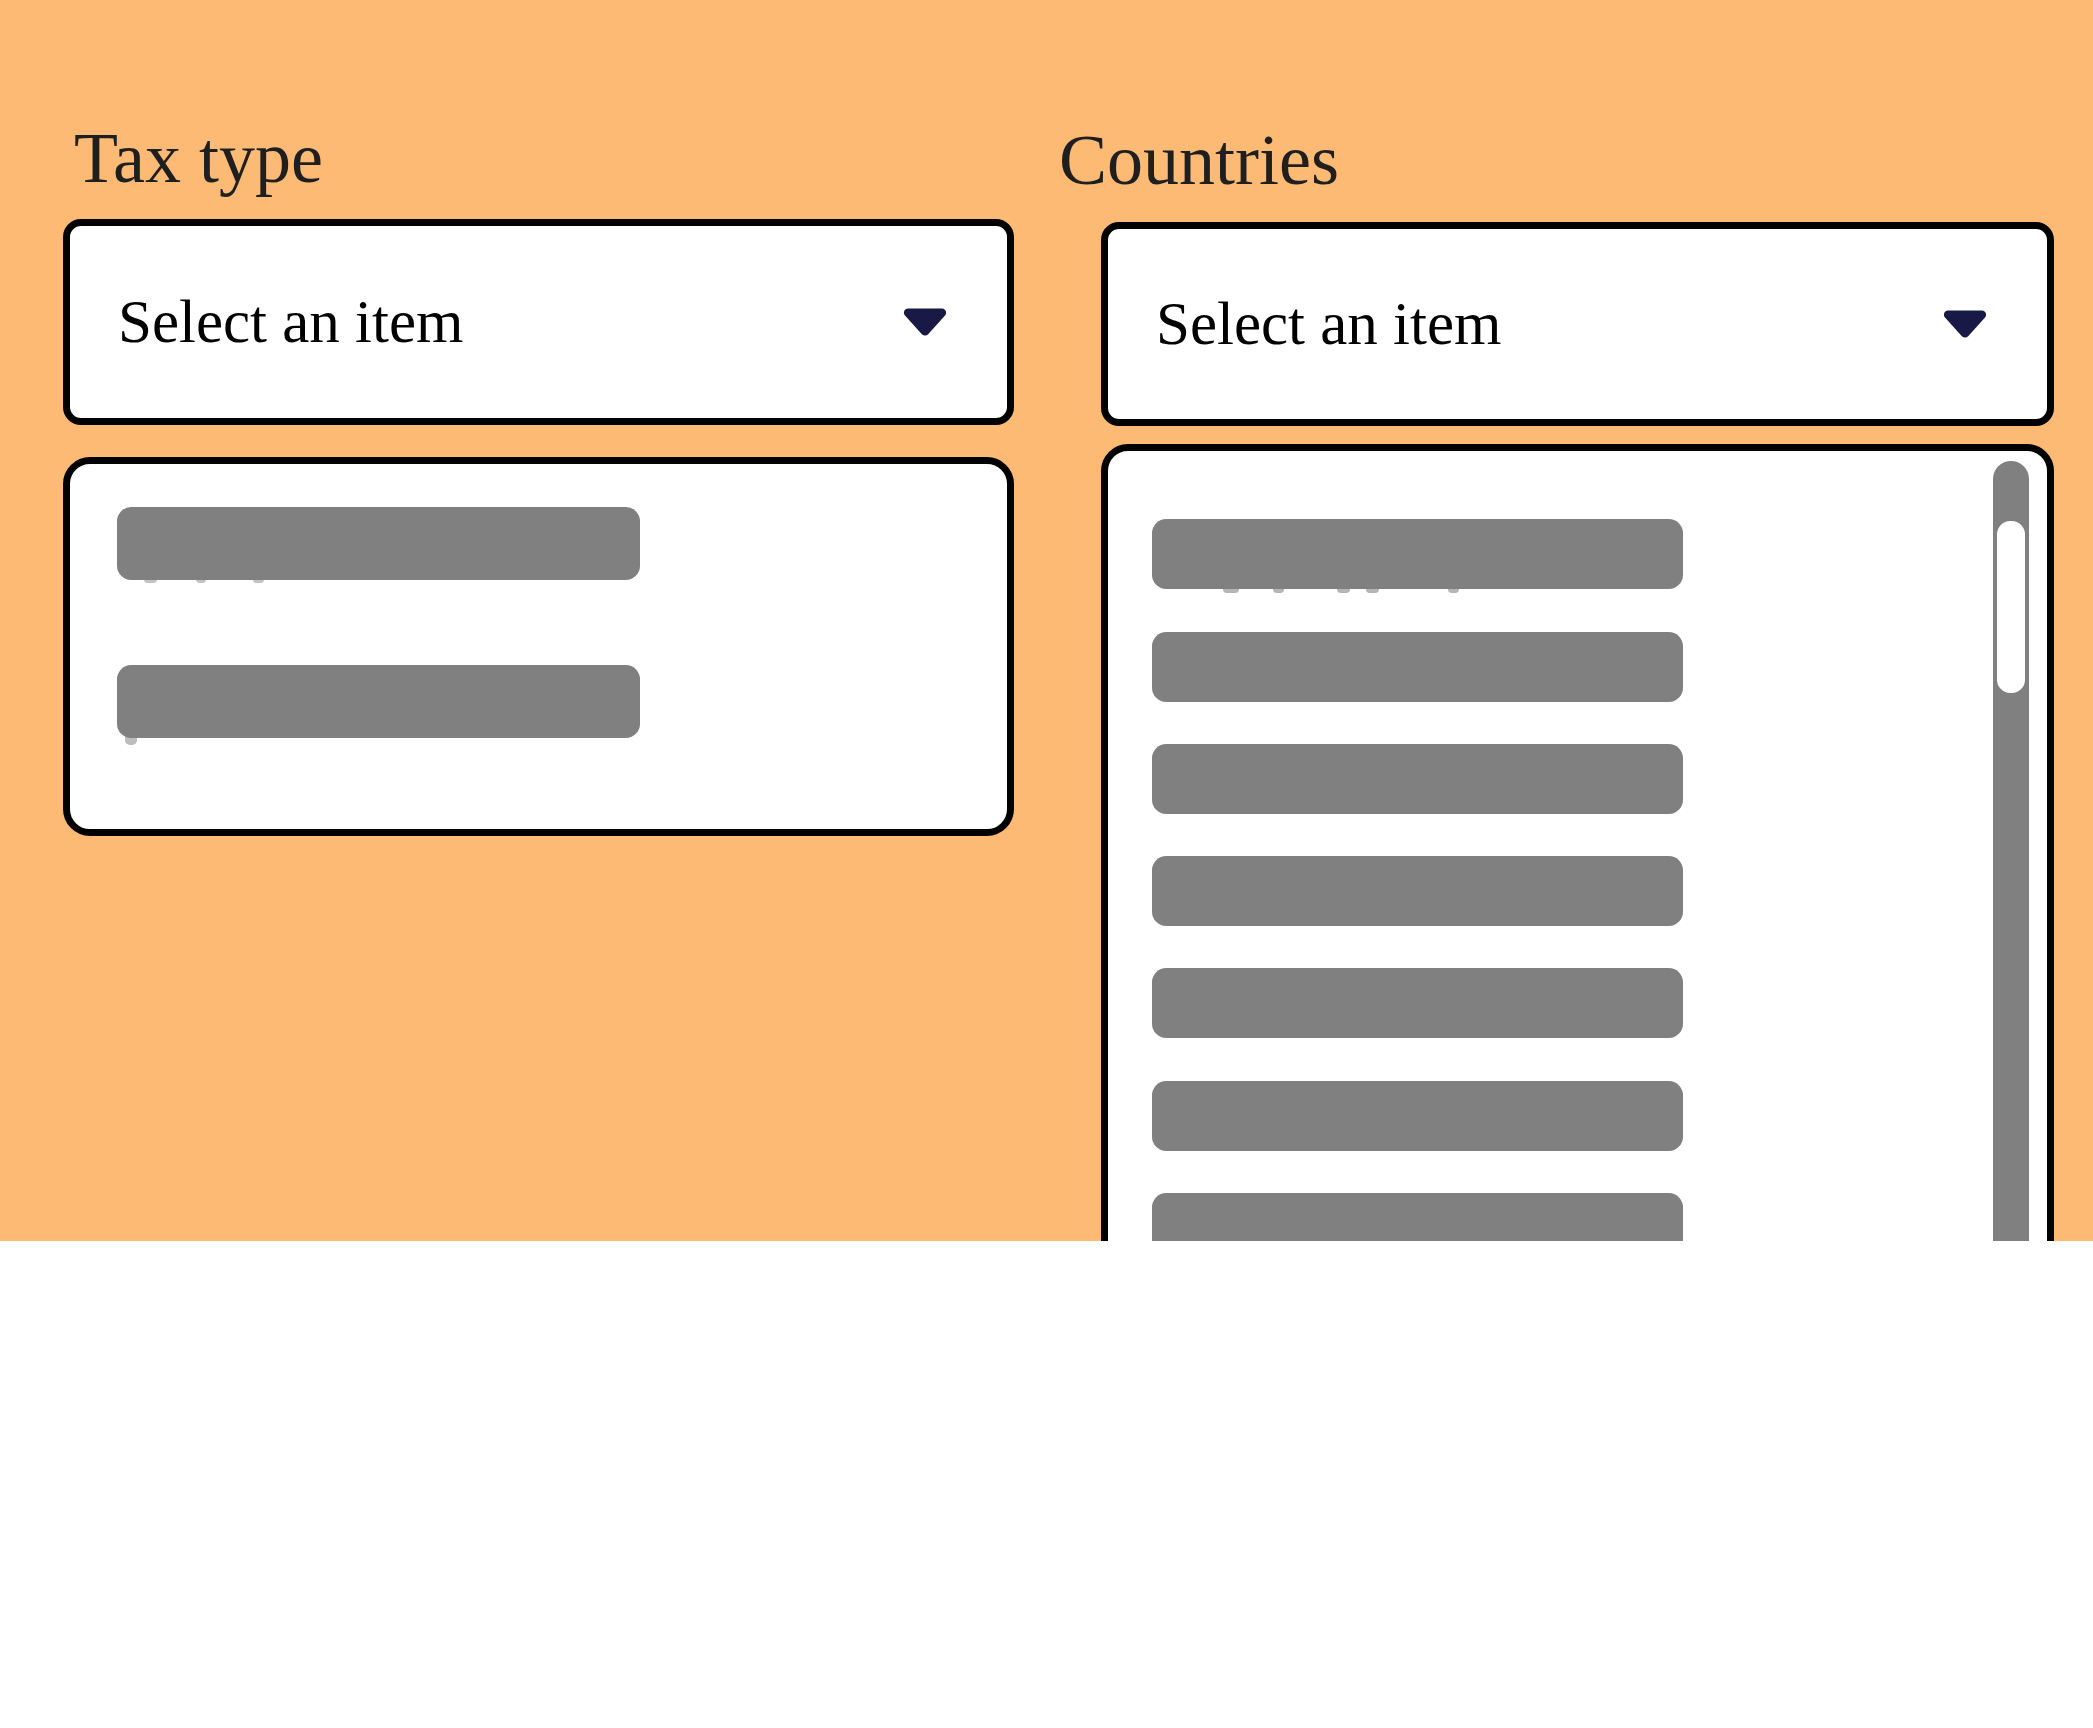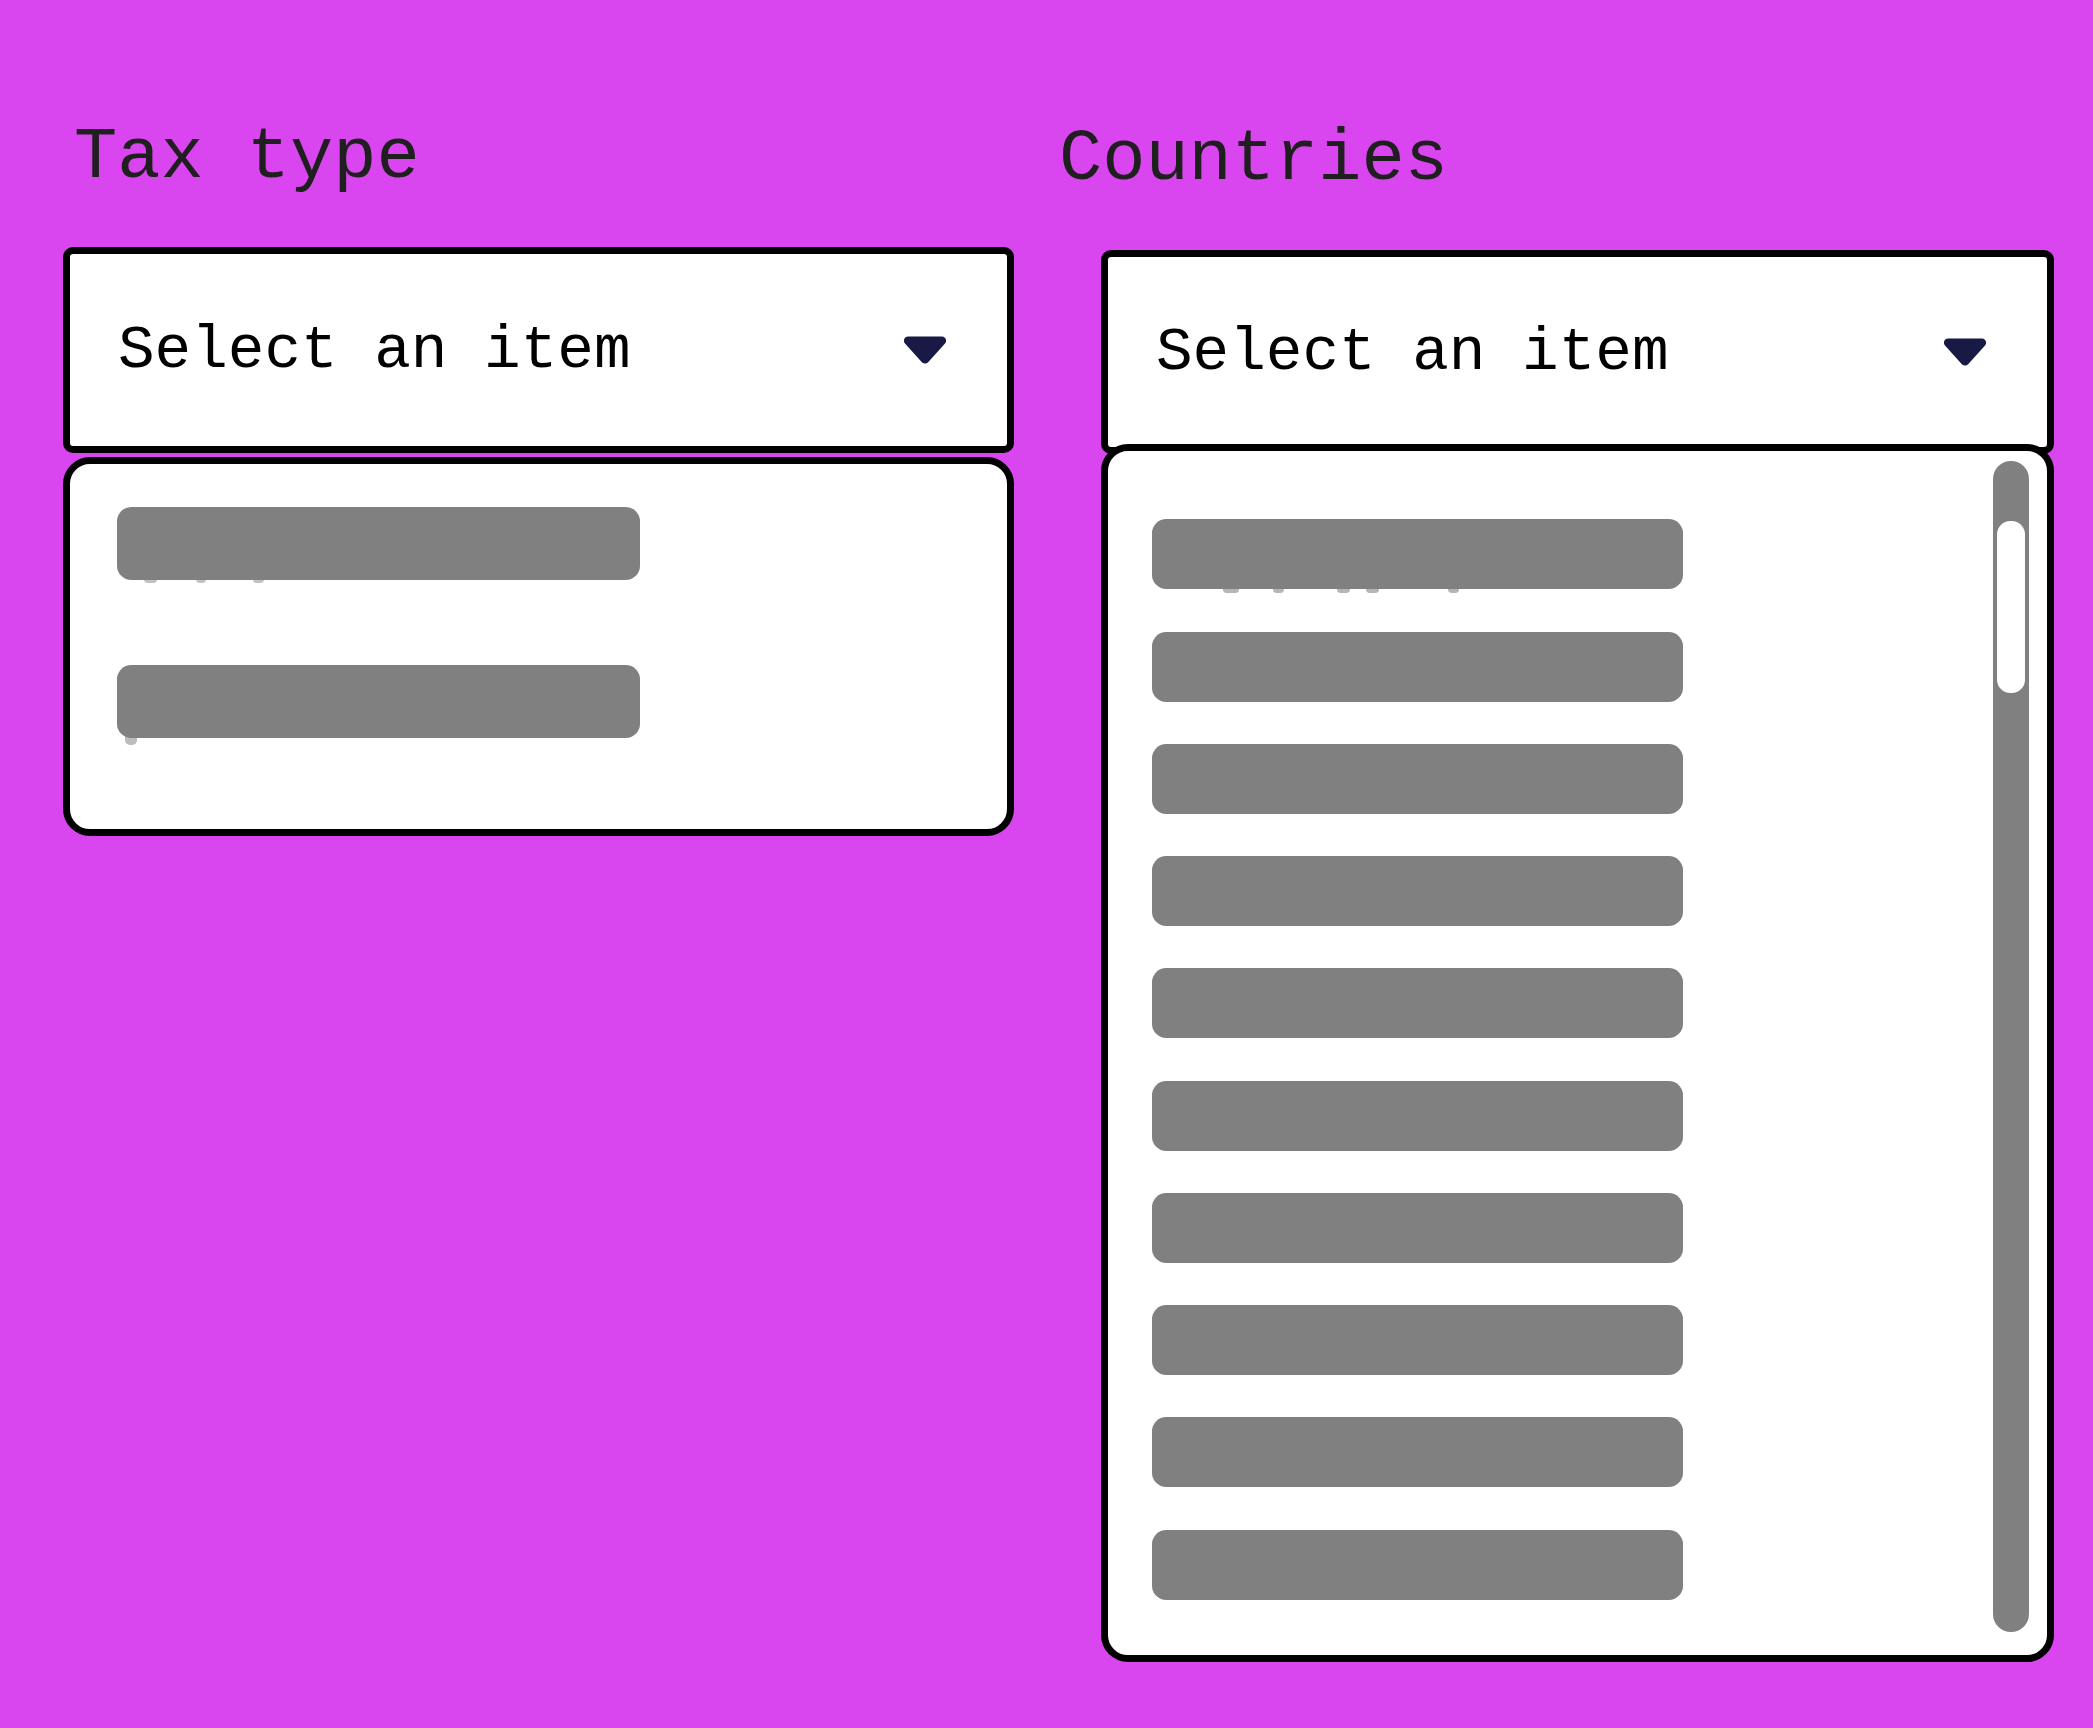--- a/index.html
+++ b/index.html
@@ -1,42 +1,41 @@
 <!DOCTYPE html>
 <html style="font-size:15px"><head>
 <meta charset="utf-8">
 <style>
   html,body{margin:0;padding:0;background:#ffffff;}
   .canvas{
     position:relative;
-    width:2093px;height:1728px;
-    background:#d946ef;
+    width:2093px;height:1241px;
+    background:#fdba74;
     overflow:hidden;
-    font-family:Liberation Mono, monospace;
+    font-family:Liberation Serif, serif;
   }
   .field-label{
     position:absolute;
     font-size:72px;
     line-height:76px;
     font-weight:400;
     color:#1f1f1f;
     white-space:nowrap;
   }
   .label-tax{left:74px;top:120px;}
   .label-countries{left:1059px;top:122px;}
 
   .dropdown{
     position:absolute;
     box-sizing:border-box;
     background:#ffffff;
     border:7.6px solid #000000;
-    border-radius:10px;
+    border-radius:18px;
     display:flex;
     align-items:center;
-    margin-top:28px;
   }
   .dd-tax{left:63px;top:219px;width:951px;height:206px;}
   .dd-countries{left:1101px;top:222px;width:953px;height:204px;}
   .dd-value{
     margin-left:48px;
     font-size:61px;
     color:#000000;
     white-space:nowrap;
   }
   .caret{

